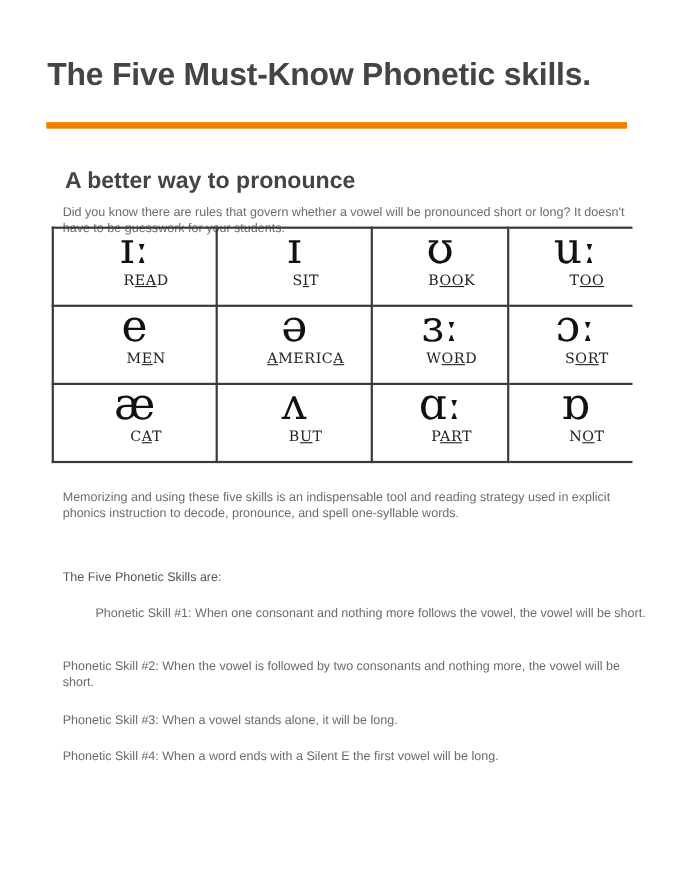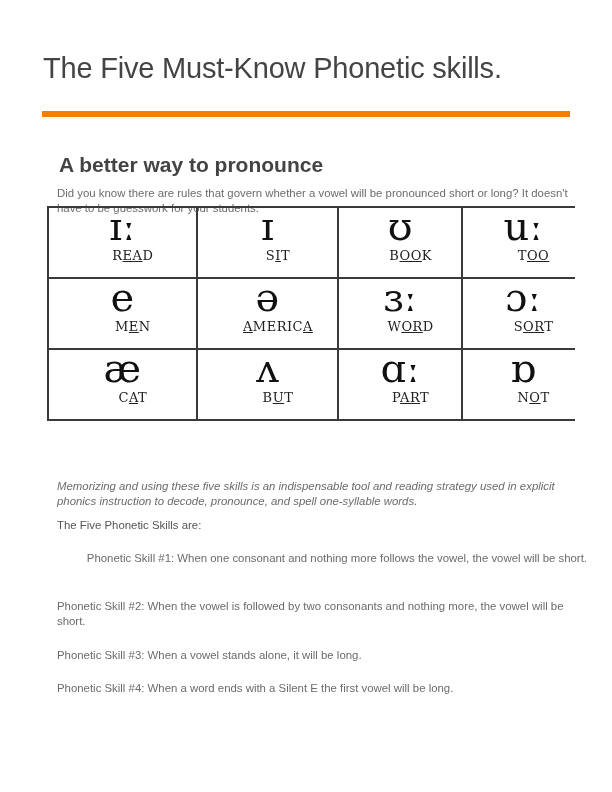--- a/index.html
+++ b/index.html
@@ -2,21 +2,21 @@
 <html><head>
 <meta charset="utf-8">
 <style>
   html, body { margin: 0; padding: 0; }
   body {
     width: 612px; height: 792px; background: #ffffff; position: relative; overflow: hidden;
     font-family: "Liberation Sans", sans-serif;
   }
   .page-title {
     position: absolute; left: 43px; top: 52px; margin: 0;
-    font-family: "Liberation Sans", sans-serif; font-weight: normal;
+    font-family: "Liberation Sans", sans-serif; font-weight: bold;
     font-size: 29px; color: #444444; letter-spacing: -0.2px; white-space: nowrap;
   }
   .title-rule {
     position: absolute; left: 42px; top: 111px; width: 528px; height: 6px;
     background: #f57f00;
   }
   .section-heading {
     position: absolute; left: 43px; top: 137px; margin: 16px;
     font-weight: bold; font-size: 21px; color: #444444; white-space: nowrap;
   }
@@ -117,18 +117,18 @@
         <td class="c3">
           <span class="ipa-symbol">ɒ</span>
           <span class="ipa-word"><span>N</span><u>O</u><span>T</span></span>
         </td>
         <td class="c4"></td>
       </tr>
     </tbody>
 </table>
 <div class="clip-edge"></div>
 
-<p class="para" style="top:465px;font-style:italic;">Memorizing and using these five skills is an indispensable tool and reading strategy used in explicit phonics instruction to decode, pronounce, and spell one-syllable words.</p>
+<p class="para" style="top:431px;">Memorizing and using these five skills is an indispensable tool and reading strategy used in explicit phonics instruction to decode, pronounce, and spell one-syllable words.</p>
 <p class="para bold" style="top:504px;">The Five Phonetic Skills are:</p>
 <p class="para" style="top:537px;text-align:right;">Phonetic Skill #1: When one consonant and nothing more follows the vowel, the vowel will be short.</p>
 <p class="para" style="top:585px;">Phonetic Skill #2: When the vowel is followed by two consonants and nothing more, the vowel will be short.</p>
 <p class="para" style="top:634px;">Phonetic Skill #3: When a vowel stands alone, it will be long.</p>
 <p class="para" style="top:667px;">Phonetic Skill #4: When a word ends with a Silent E the first vowel will be long.</p>
 
 </body></html>

